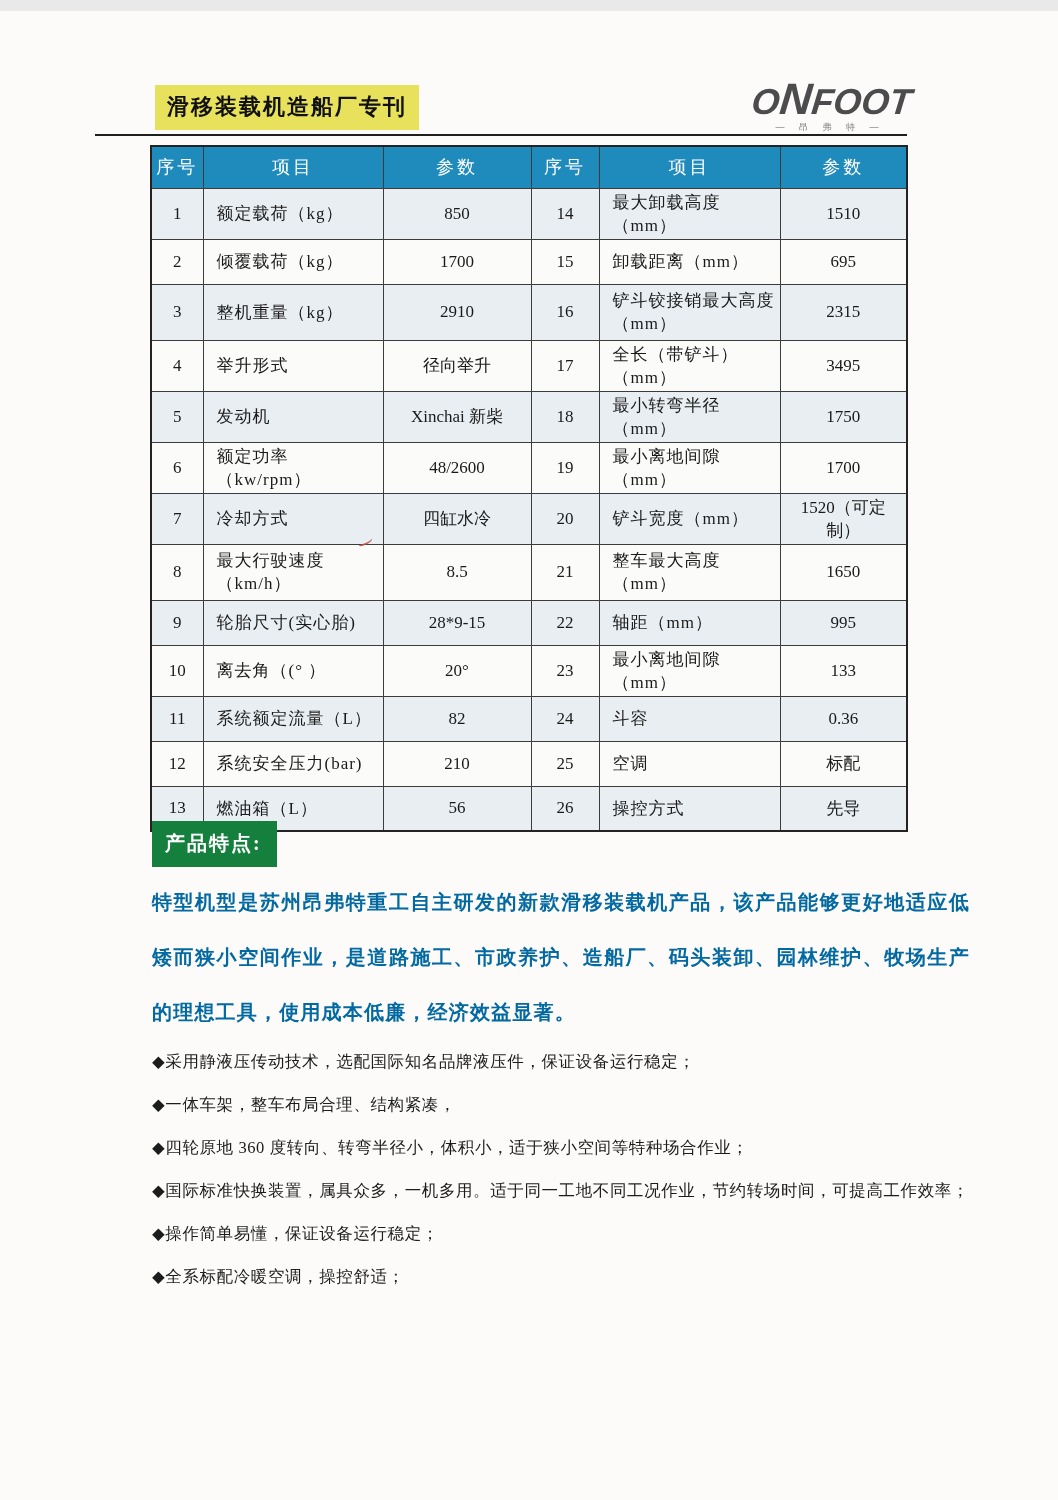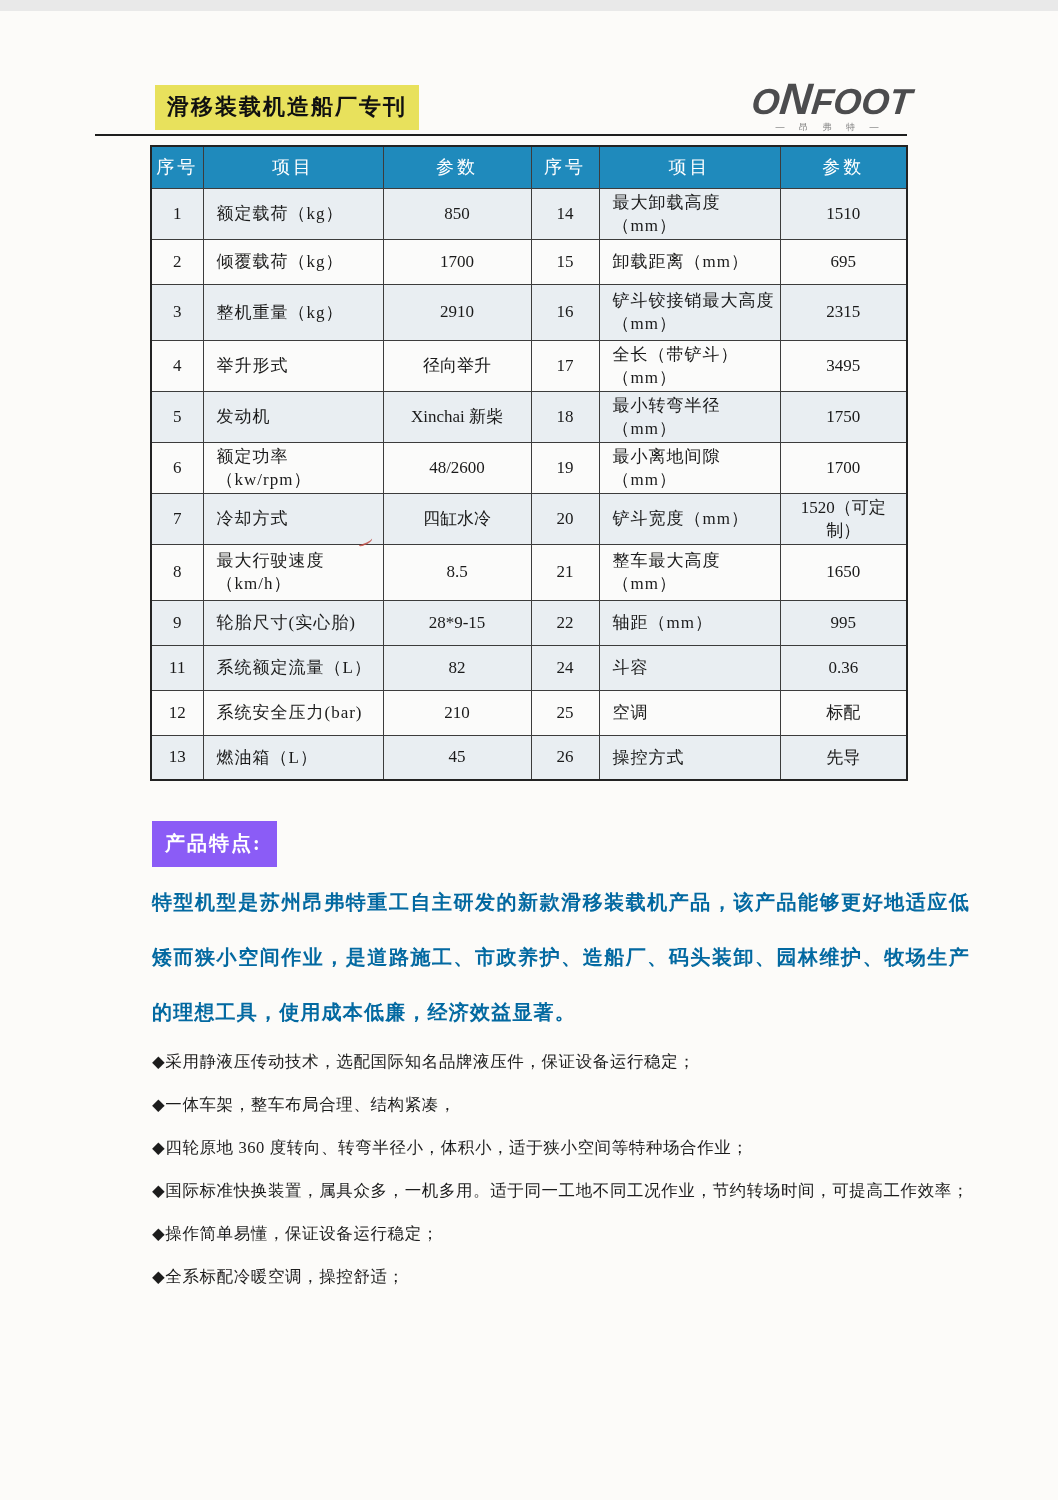--- a/index.html
+++ b/index.html
@@ -71,21 +71,21 @@
   table.spec tr.tall   { height:56px; }
   table.spec tr.odd  td { background:#e9eef2; }
   table.spec tr.even td { background:#fbfbfa; }
 
   
   .features {
     position:absolute; left:152px; top:810px; width:818px;
   }
   .features-heading {
     display:inline-block;
-    background:#8b5cf6; color:#ffffff;
+    background:#15803d; color:#ffffff;
     font-size:20px; font-weight:bold; letter-spacing:2px;
     padding:9px 15px 10px 13px;
   }
   .features-intro {
     margin-top:8px;
     font-size:20px; font-weight:600;
     line-height:55px; letter-spacing:1.2px;
     text-align:justify; color:#0369a1;
   }
   .features-bullets { margin-top:4px; list-style:none; }
@@ -214,40 +214,48 @@
           <td>1650</td>
         </tr>
         <tr class="normal odd">
           <td>9</td>
           <td class="item">轮胎尺寸(实心胎)</td>
           <td>28*9-15</td>
           <td>22</td>
           <td class="item">轴距（mm）</td>
           <td>995</td>
         </tr>
+        <tr class="normal even">
+          <td>10</td>
+          <td class="item">离去角（(° ）</td>
+          <td>20°</td>
+          <td>23</td>
+          <td class="item">最小离地间隙（mm）</td>
+          <td>133</td>
+        </tr>
         <tr class="normal odd">
           <td>11</td>
           <td class="item">系统额定流量（L）</td>
           <td>82</td>
           <td>24</td>
           <td class="item">斗容</td>
           <td>0.36</td>
         </tr>
         <tr class="normal even">
           <td>12</td>
           <td class="item">系统安全压力(bar)</td>
           <td>210</td>
           <td>25</td>
           <td class="item">空调</td>
           <td>标配</td>
         </tr>
         <tr class="normal odd">
           <td>13</td>
           <td class="item">燃油箱（L）</td>
-          <td>45</td>
+          <td>56</td>
           <td>26</td>
           <td class="item">操控方式</td>
           <td>先导</td>
         </tr>
       </tbody>
   </table>
 
   <div class="pen-mark"></div>
 
   <div class="features">

